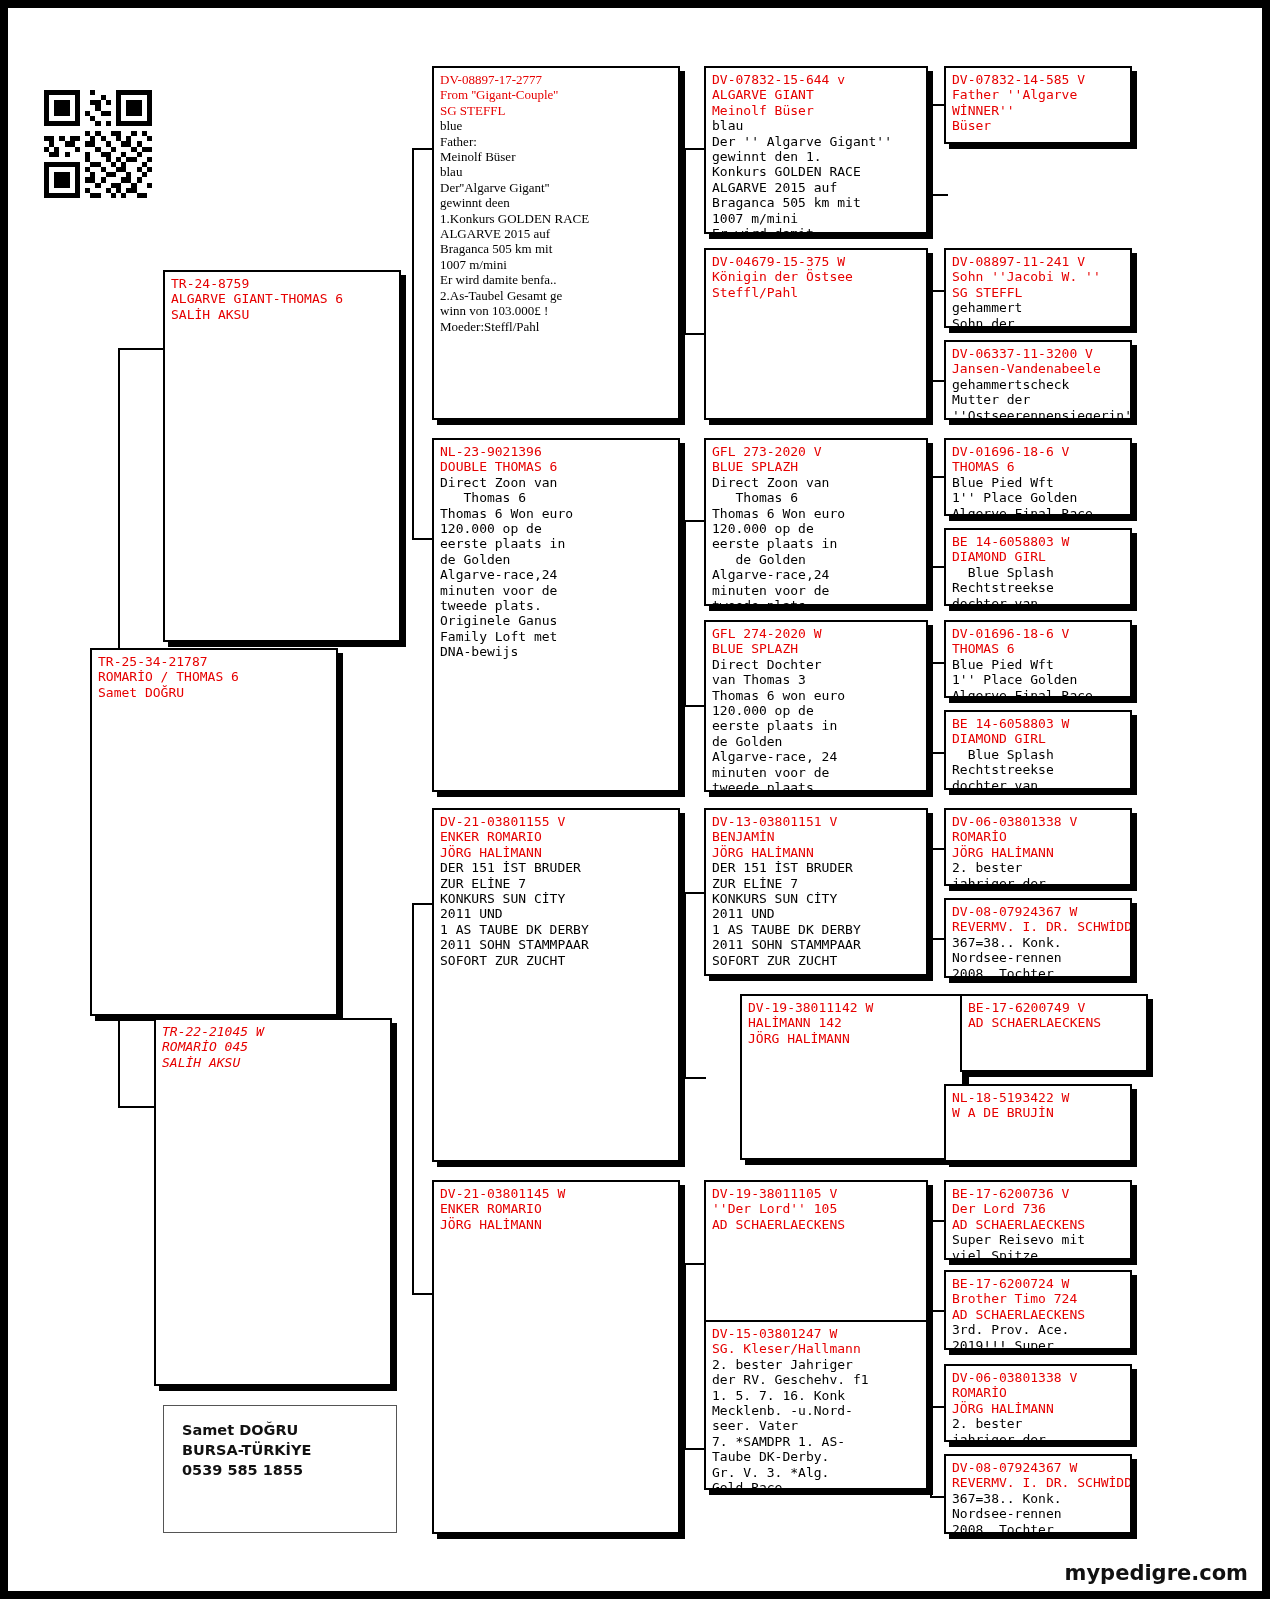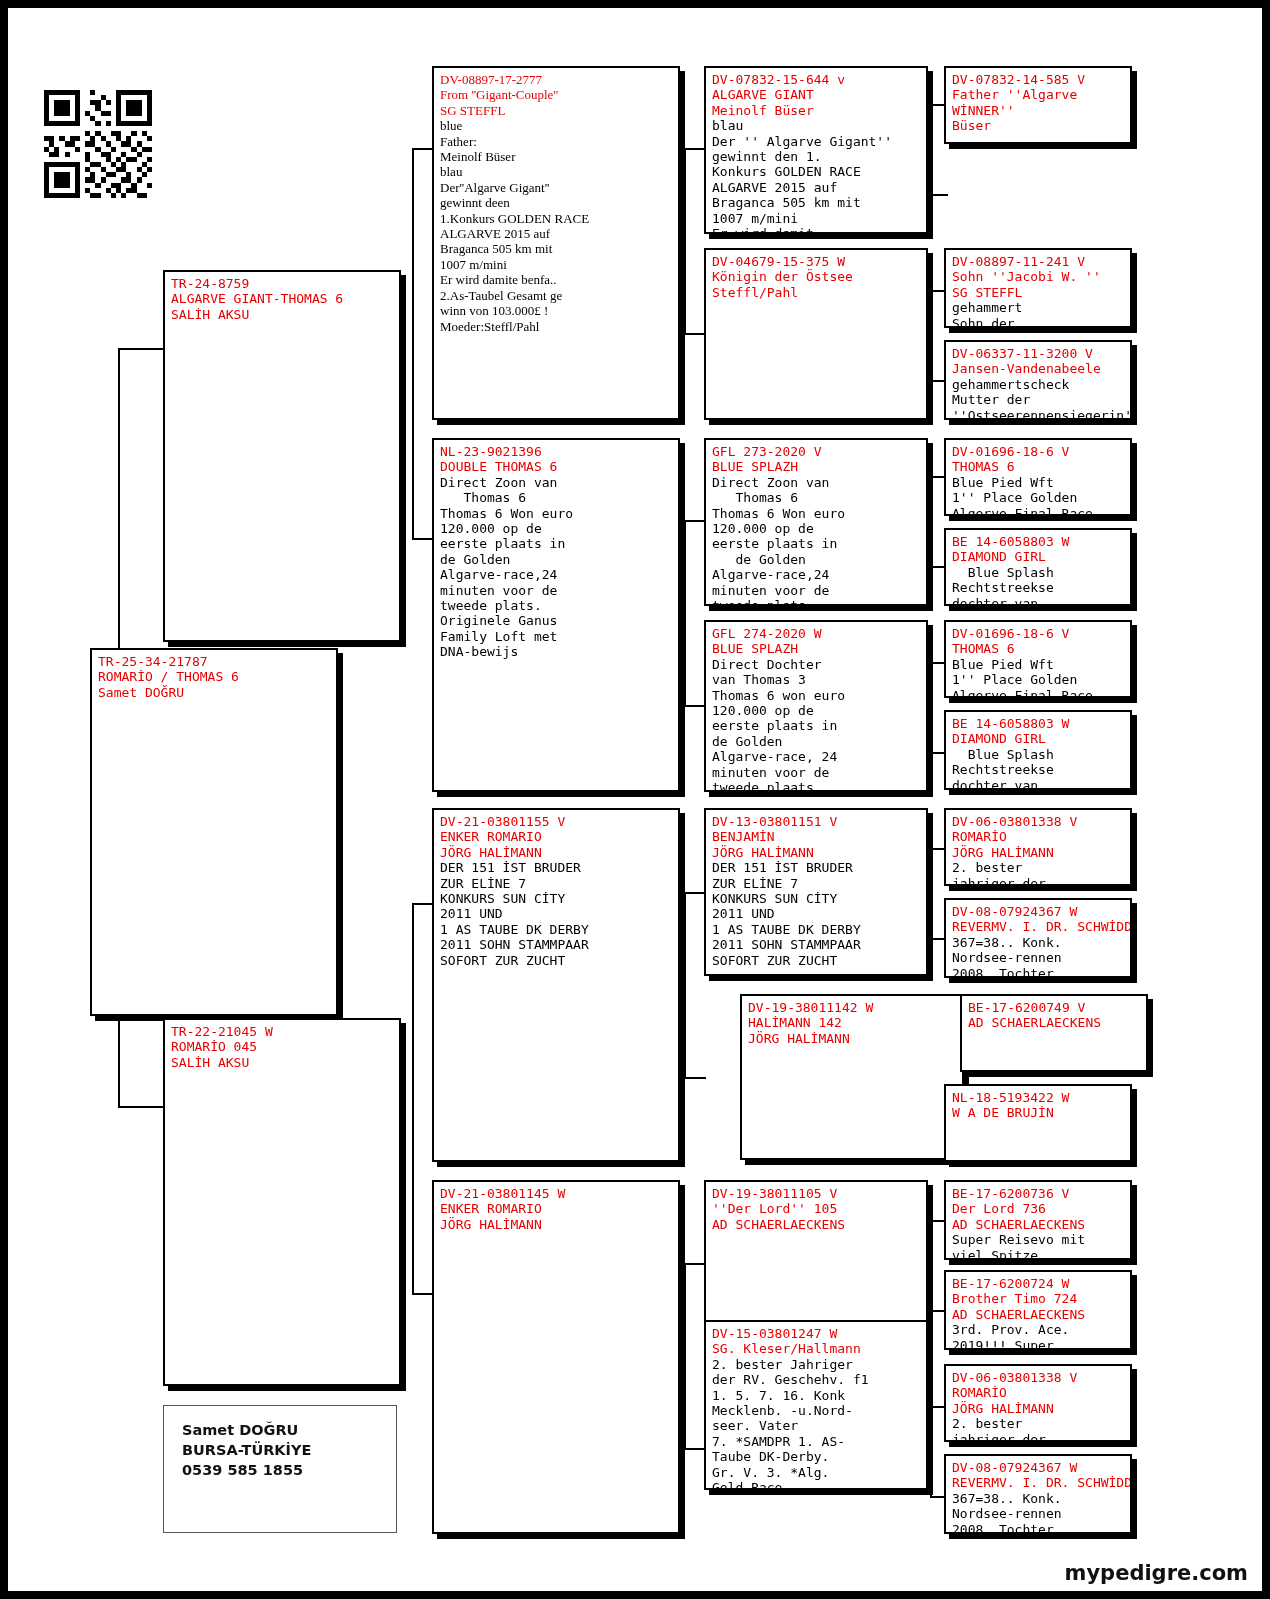--- a/index.html
+++ b/index.html
@@ -250,21 +250,21 @@
     <div class="line r">ROMARİO / THOMAS 6</div>
     <div class="line r">Samet DOĞRU</div>
   </div>
 
   <div class="box" style="left:155px; top:262px; width:238px; height:372px;">
     <div class="line r">TR-24-8759</div>
     <div class="line r">ALGARVE GIANT-THOMAS 6</div>
     <div class="line r">SALİH AKSU</div>
   </div>
 
-  <div class="box" style="left:155px; top:1010px; width:238px; height:368px;">
+  <div class="box" style="left:146px; top:1010px; width:238px; height:368px;font-style:italic;">
     <div class="line r">TR-22-21045 W</div>
     <div class="line r">ROMARİO 045</div>
     <div class="line r">SALİH AKSU</div>
   </div>
 
   <div class="box" style="left:424px; top:58px; width:248px; height:354px;font-family:Liberation Serif, serif;">
     <div class="line r">DV-08897-17-2777</div>
     <div>
         <div class="line r">From ''Gigant-Couple''</div>
         <div class="line r">SG STEFFL</div>

